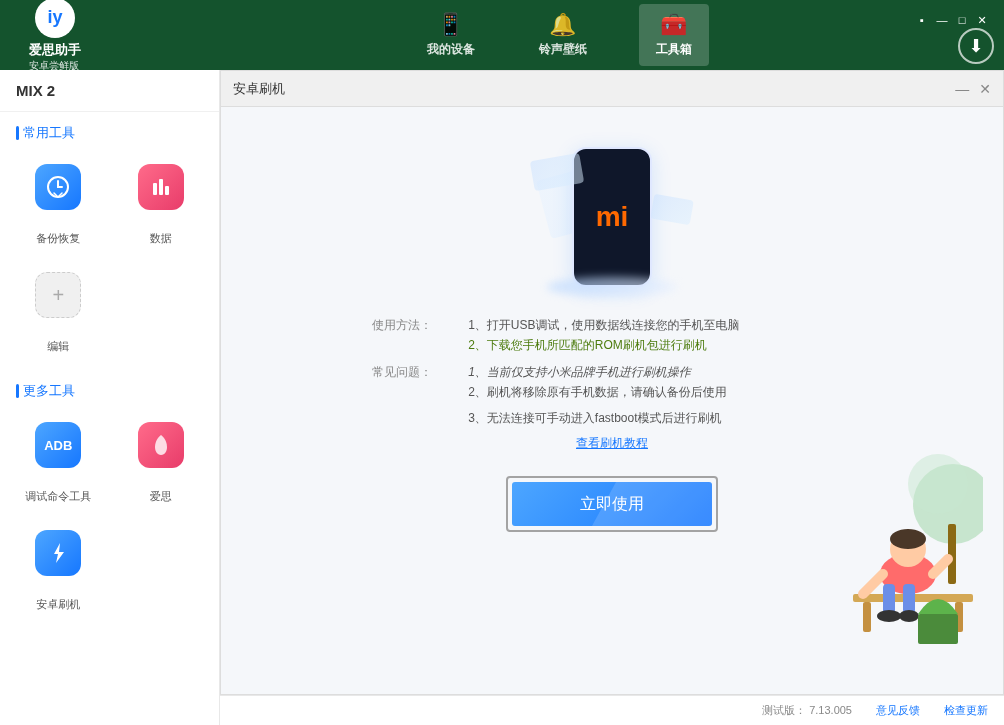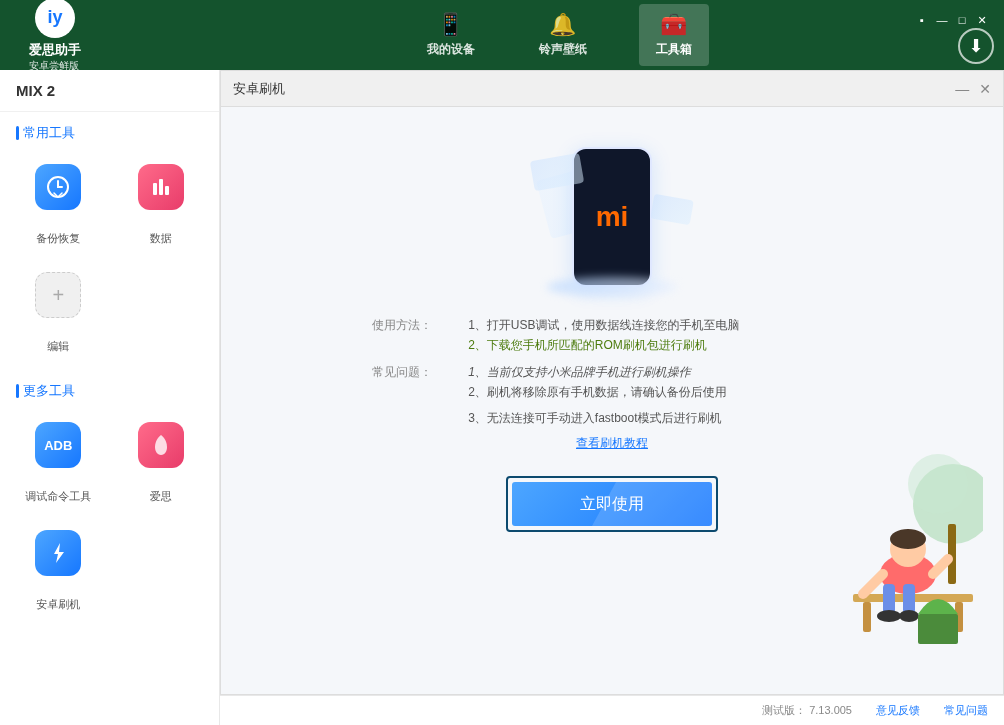--- a/index.html
+++ b/index.html
@@ -141,21 +141,21 @@
     
     .instructions { width: 100%; max-width: 480px; }
 
     .link-text { color: #1677FF; font-size: 12px; cursor: pointer; text-decoration: underline; text-align: center; margin: 8px 0; }
 
     
     .cta-section {
       margin-top: 16px; display: flex; justify-content: center;
     }
     .cta-outer {
-      border: 2px solid #0c4a6e; border-radius: 4px; padding: 4px;
+      border: 2px solid #a3a3a3; border-radius: 4px; padding: 4px;
     }
     .cta-btn {
       width: 200px; height: 44px;
       background: linear-gradient(135deg, #4DA6FF, #1677FF);
       border: none; border-radius: 3px; color: white;
       font-size: 16px; cursor: pointer; font-family: inherit;
       display: flex; align-items: center; justify-content: center;
       position: relative; overflow: hidden;
     }
     .cta-btn::after {
@@ -384,16 +384,16 @@
         </svg>
       </div>
     </div>
 
     <div class="status-bar">
       <span class="status-item">
         <span>测试版：</span>
         <span>7.13.005</span>
       </span>
       <span class="status-item" style="cursor:pointer; color:#1677FF;">意见反馈</span>
-      <span class="status-item" style="cursor:pointer; color:#1677FF;">常见问题</span>
+      <span class="status-item" style="cursor:pointer; color:#1677FF;">检查更新</span>
     </div>
   </div>
 </div>
 
 </body></html>

